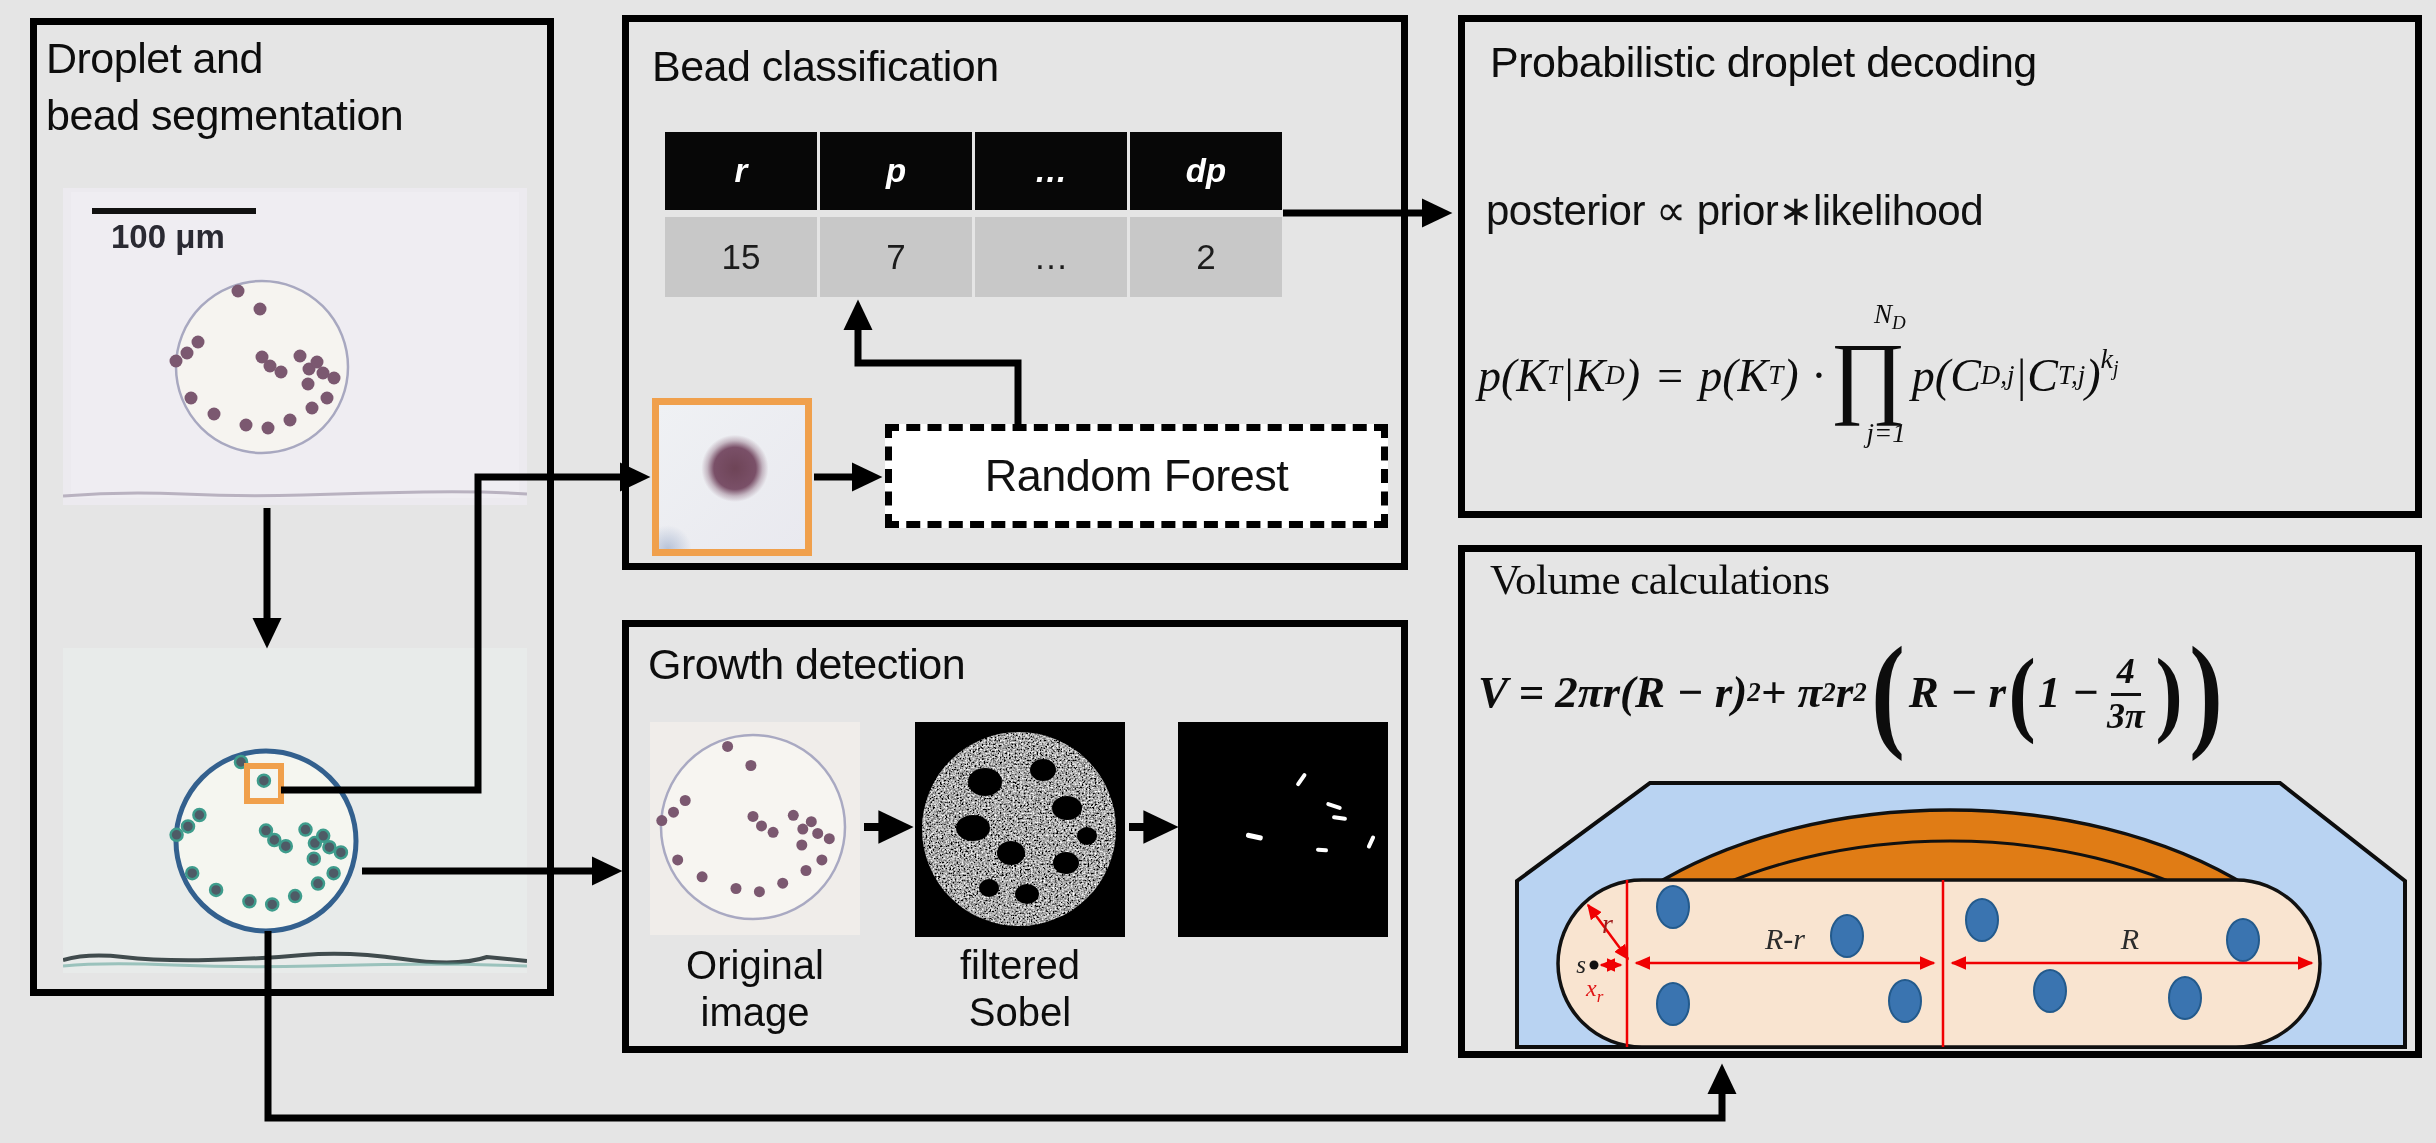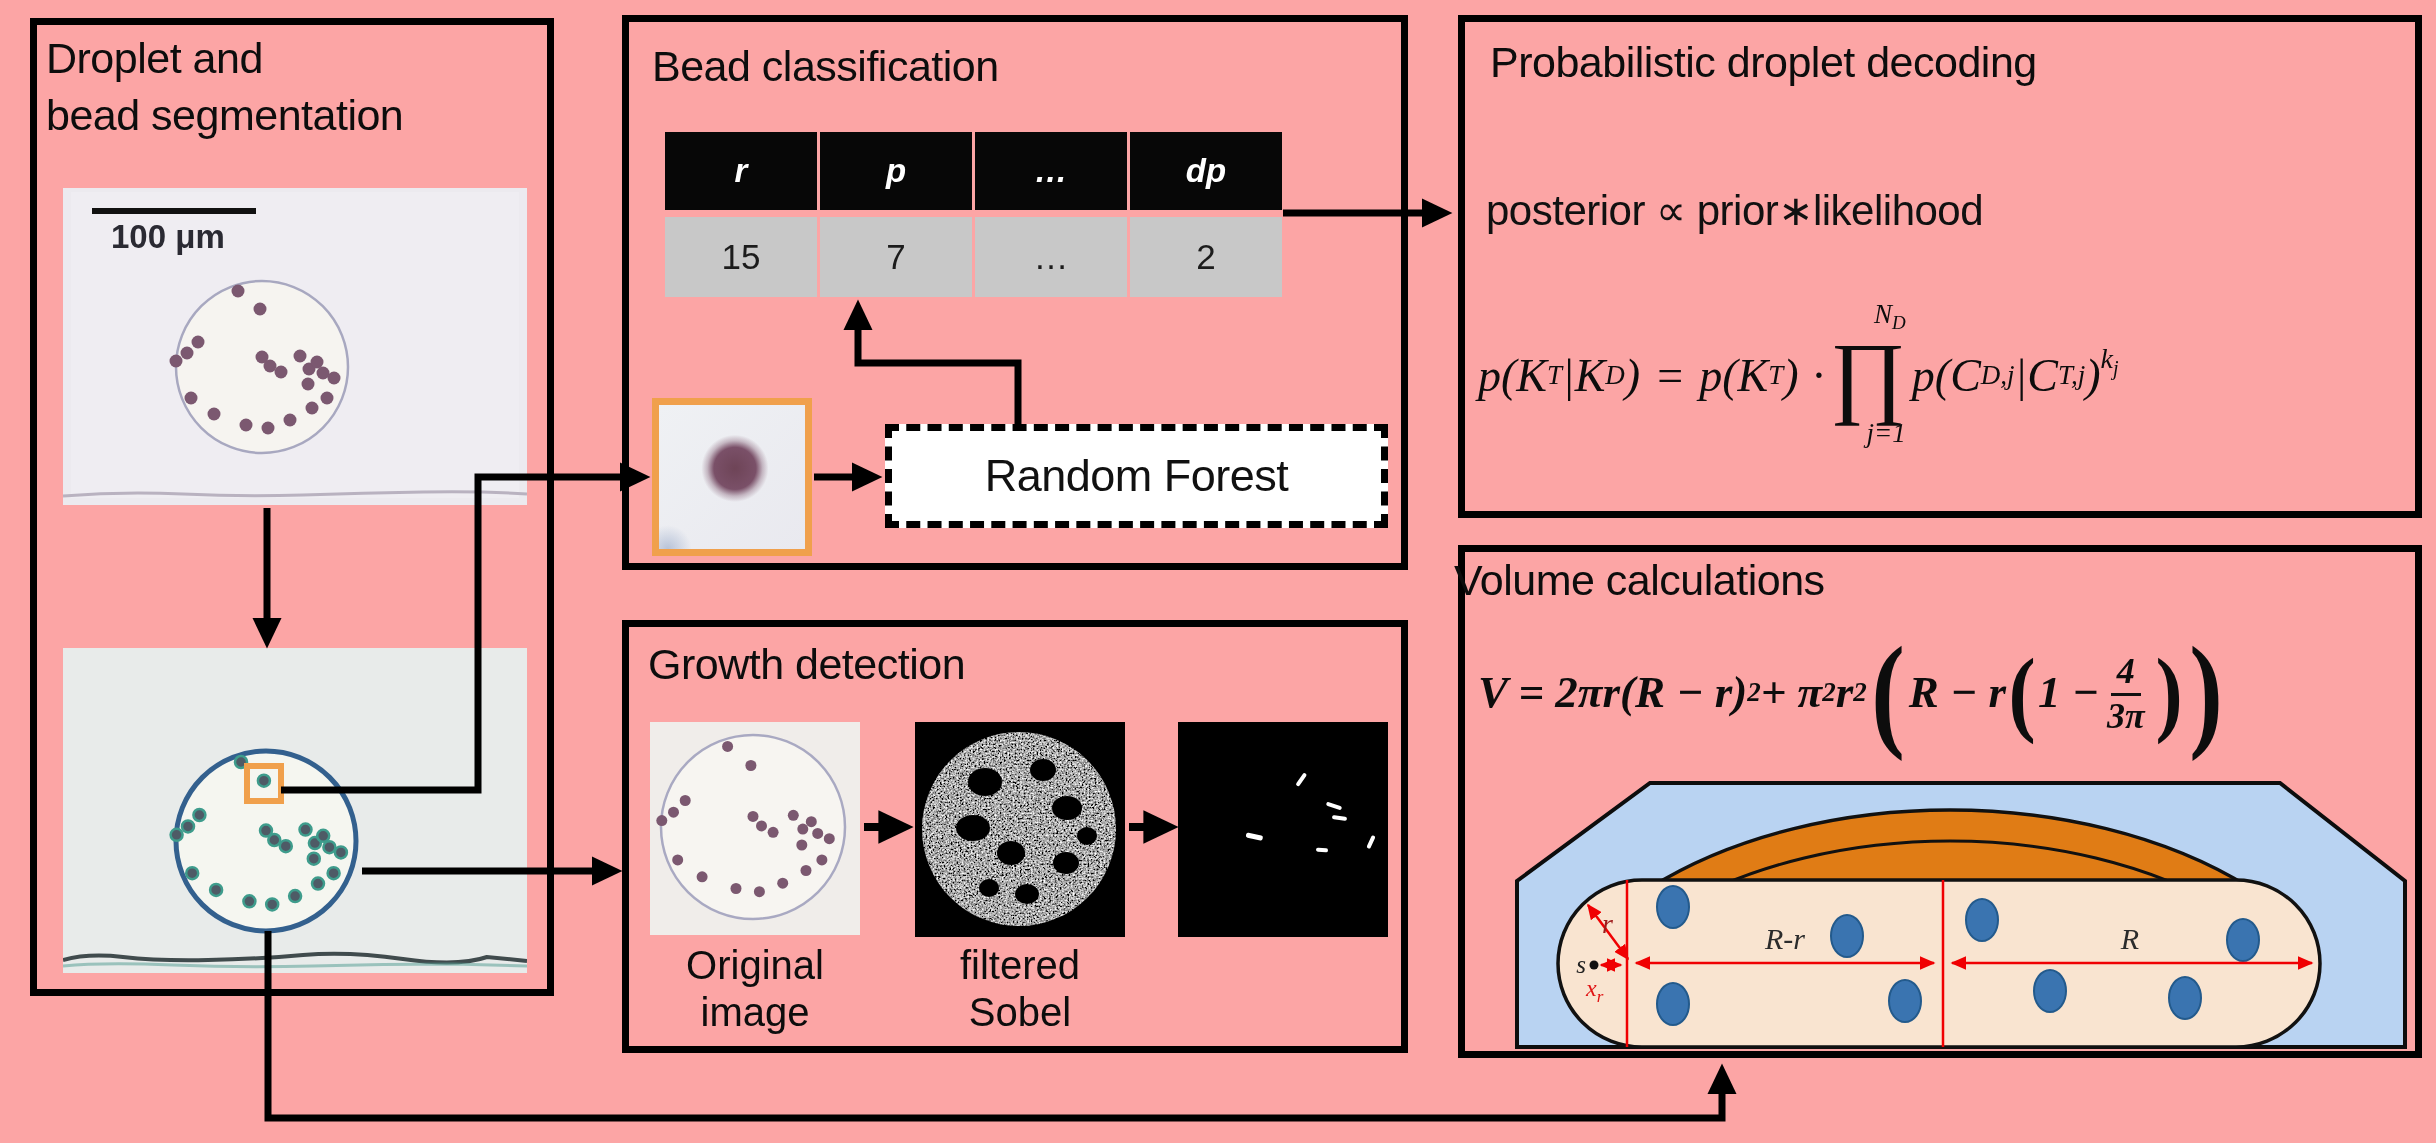--- a/index.html
+++ b/index.html
@@ -1,16 +1,16 @@
 <!DOCTYPE html>
 <html><head>
 <meta charset="utf-8">
 <style>
   html,body{margin:0;padding:0;background:#fff;}
-  #canvas{position:relative;width:2436px;height:1143px;background:#fca5a5;overflow:hidden;
+  #canvas{position:relative;width:2436px;height:1143px;background:#e5e5e5;overflow:hidden;
           font-family:"Liberation Sans",sans-serif;color:#111;}
   .panel{position:absolute;border:7px solid #000;background:transparent;box-sizing:border-box;}
   .title{position:absolute;font-size:43px;letter-spacing:-0.5px;color:#0d0d0d;white-space:nowrap;line-height:1.32;}
   .imgbox{position:absolute;z-index:2;}
   
   #beadTable{position:absolute;left:665px;top:132px;display:grid;
      grid-template-columns:152px 152px 152px 152px;grid-auto-rows:78px 80px;
      column-gap:3px;row-gap:7px;background:transparent;z-index:2;}
   #beadTable .hcell{background:#070707;color:#fff;font-style:italic;font-weight:bold;font-size:33px;
      display:flex;align-items:center;justify-content:center;}
@@ -268,21 +268,21 @@
       <span class="pBot">j=1</span>
     </span>
     <span>p(C</span>
       <span class="msub">D,j</span>
       <span>|C</span>
       <span class="msub">T,j</span>
       <span>)</span>
     <span class="mexp"><span>k</span><span class="msub2">j</span></span>
   </div>
 
-  <div class="title" style="left:1454px;top:552px;">Volume calculations</div>
+  <div class="title" style="left:1490px;top:552px;font-family:Liberation Serif, serif;">Volume calculations</div>
 
   <div id="volFormula" class="math">
     <span>V = 2πr(R − r)</span>
       <sup>2</sup>
       <span> + π</span>
       <sup>2</sup>
       <span>r</span>
       <sup>2</sup>
     <span class="bigParen">(</span>
     <span>R − r</span>

